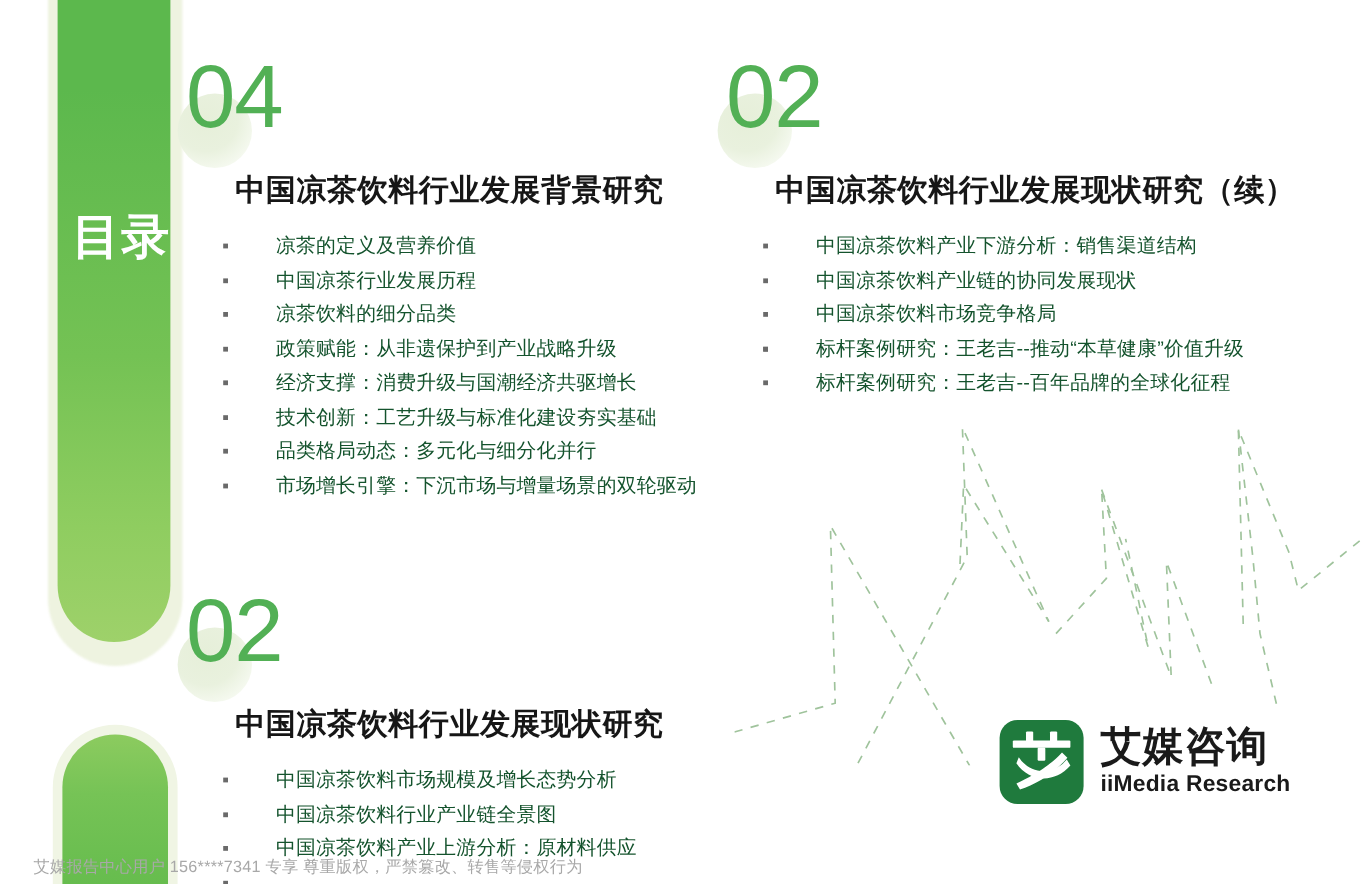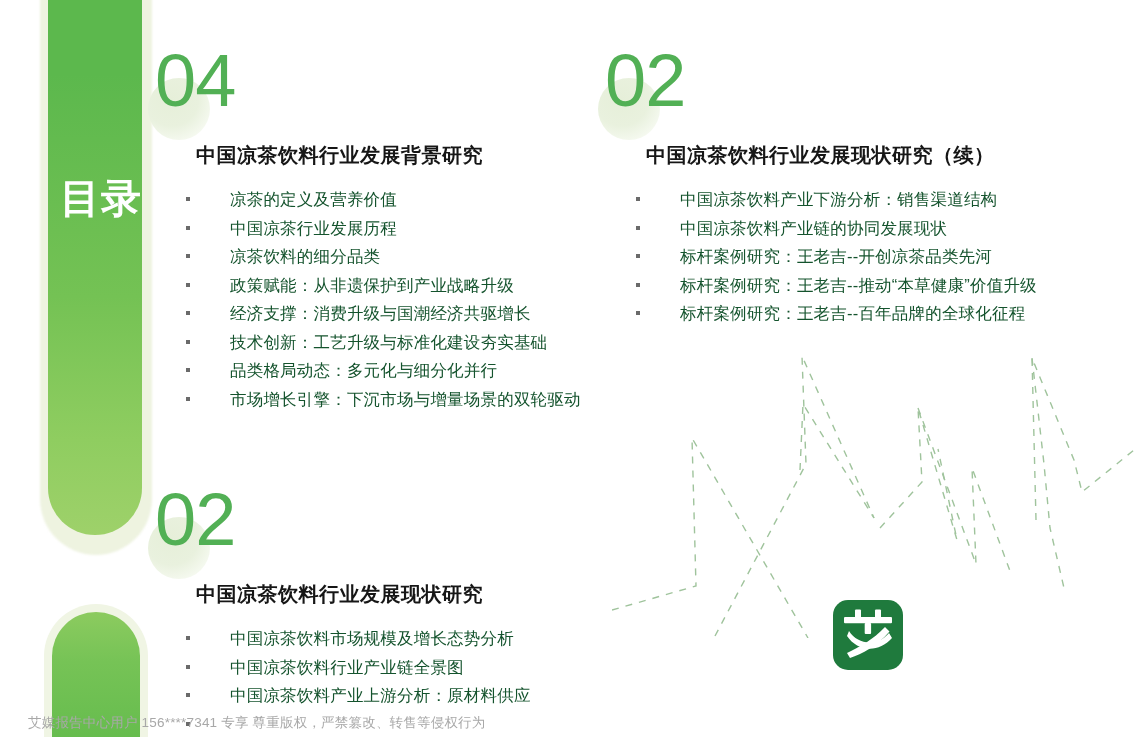--- a/index.html
+++ b/index.html
@@ -91,21 +91,21 @@
     line-height:1;
     font-weight:400;
     color:#52b055;
     letter-spacing:-1px;
   }
 
   .sec-title {
     position:relative;
     margin-top:16px;
     margin-left:48px;
-    font-size:20px;
+    font-size:25px;
     font-weight:bold;
     color:#161616;
     letter-spacing:0.5px;
     white-space:nowrap;
   }
 
   .sec-list {
     margin-top:16px;
     margin-left:38px;
     list-style:none;
@@ -247,21 +247,22 @@
 
     <div class="section" id="section-02-right">
       <div class="sec-num-wrap">
         <div class="sec-circle"></div>
         <div class="sec-num">02</div>
       </div>
       <div class="sec-title">中国凉茶饮料行业发展现状研究（续）</div>
       <ul class="sec-list">
         <li><span class="bullet"></span><span>中国凉茶饮料产业下游分析：销售渠道结构</span></li>
         <li><span class="bullet"></span><span>中国凉茶饮料产业链的协同发展现状</span></li>
-        <li><span class="bullet"></span><span>标杆案例研究：王老吉--开创凉茶品类先河</span></li>
+        <li><span class="bullet"></span><span>中国凉茶饮料市场竞争格局</span></li>
+        <li><span class="bullet"></span></li>
         <li><span class="bullet"></span><span>标杆案例研究：王老吉--推动“本草健康”价值升级</span></li>
         <li><span class="bullet"></span><span>标杆案例研究：王老吉--百年品牌的全球化征程</span></li>
       </ul>
     </div>
 
   </div>
 
 </div>
 
 <div id="logo">
@@ -269,15 +270,19 @@
     <svg width="70" height="70" viewBox="0 0 70 70">
 
       <rect x="11" y="17" width="48" height="6.2" rx="1" fill="#ffffff"></rect>
       <rect x="22" y="9.5" width="6" height="9" rx="1" fill="#ffffff"></rect>
       <rect x="42" y="9.5" width="6" height="9" rx="1" fill="#ffffff"></rect>
       <rect x="31.7" y="23" width="6.4" height="11" rx="1" fill="#ffffff"></rect>
       <path d="M16 31 C 25 45, 44 47, 56 33 L 59 38 C 45 54, 24 51, 14 36 Z" fill="#ffffff"></path>
       <path d="M14 53 C 26 47, 40 40, 52 27 L 56.5 31.5 C 44 46, 29 54, 17 58 Z" fill="#ffffff"></path>
     </svg>
   </div>
+  <div class="logo-text">
+    <div class="logo-cn">艾媒咨询</div>
+    <div class="logo-en">iiMedia Research</div>
+  </div>
 </div>
 
 <div id="footer">艾媒报告中心用户 156****7341 专享 尊重版权，严禁篡改、转售等侵权行为</div>
 
 </body></html>

